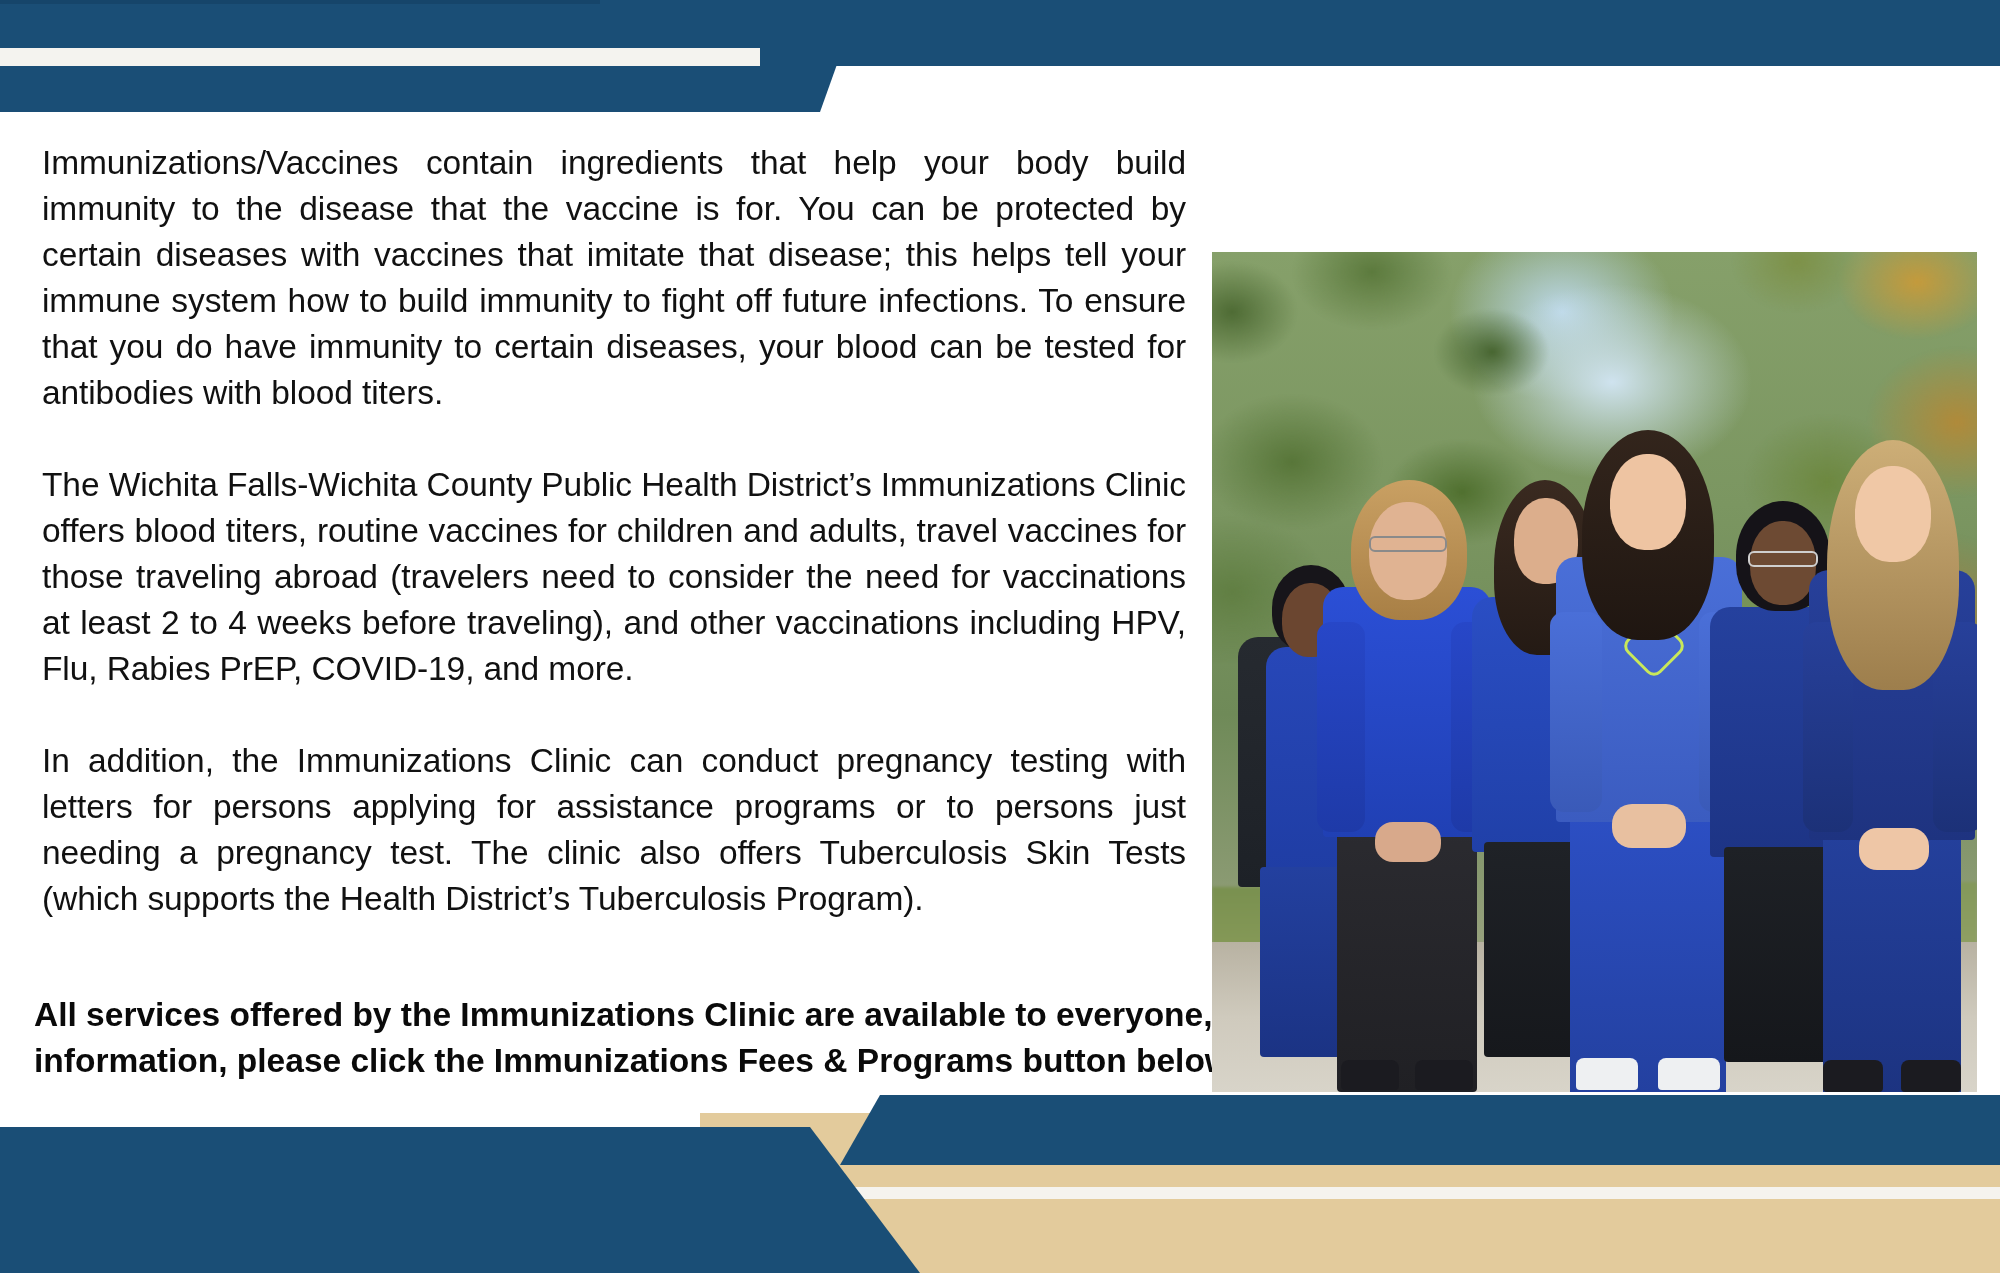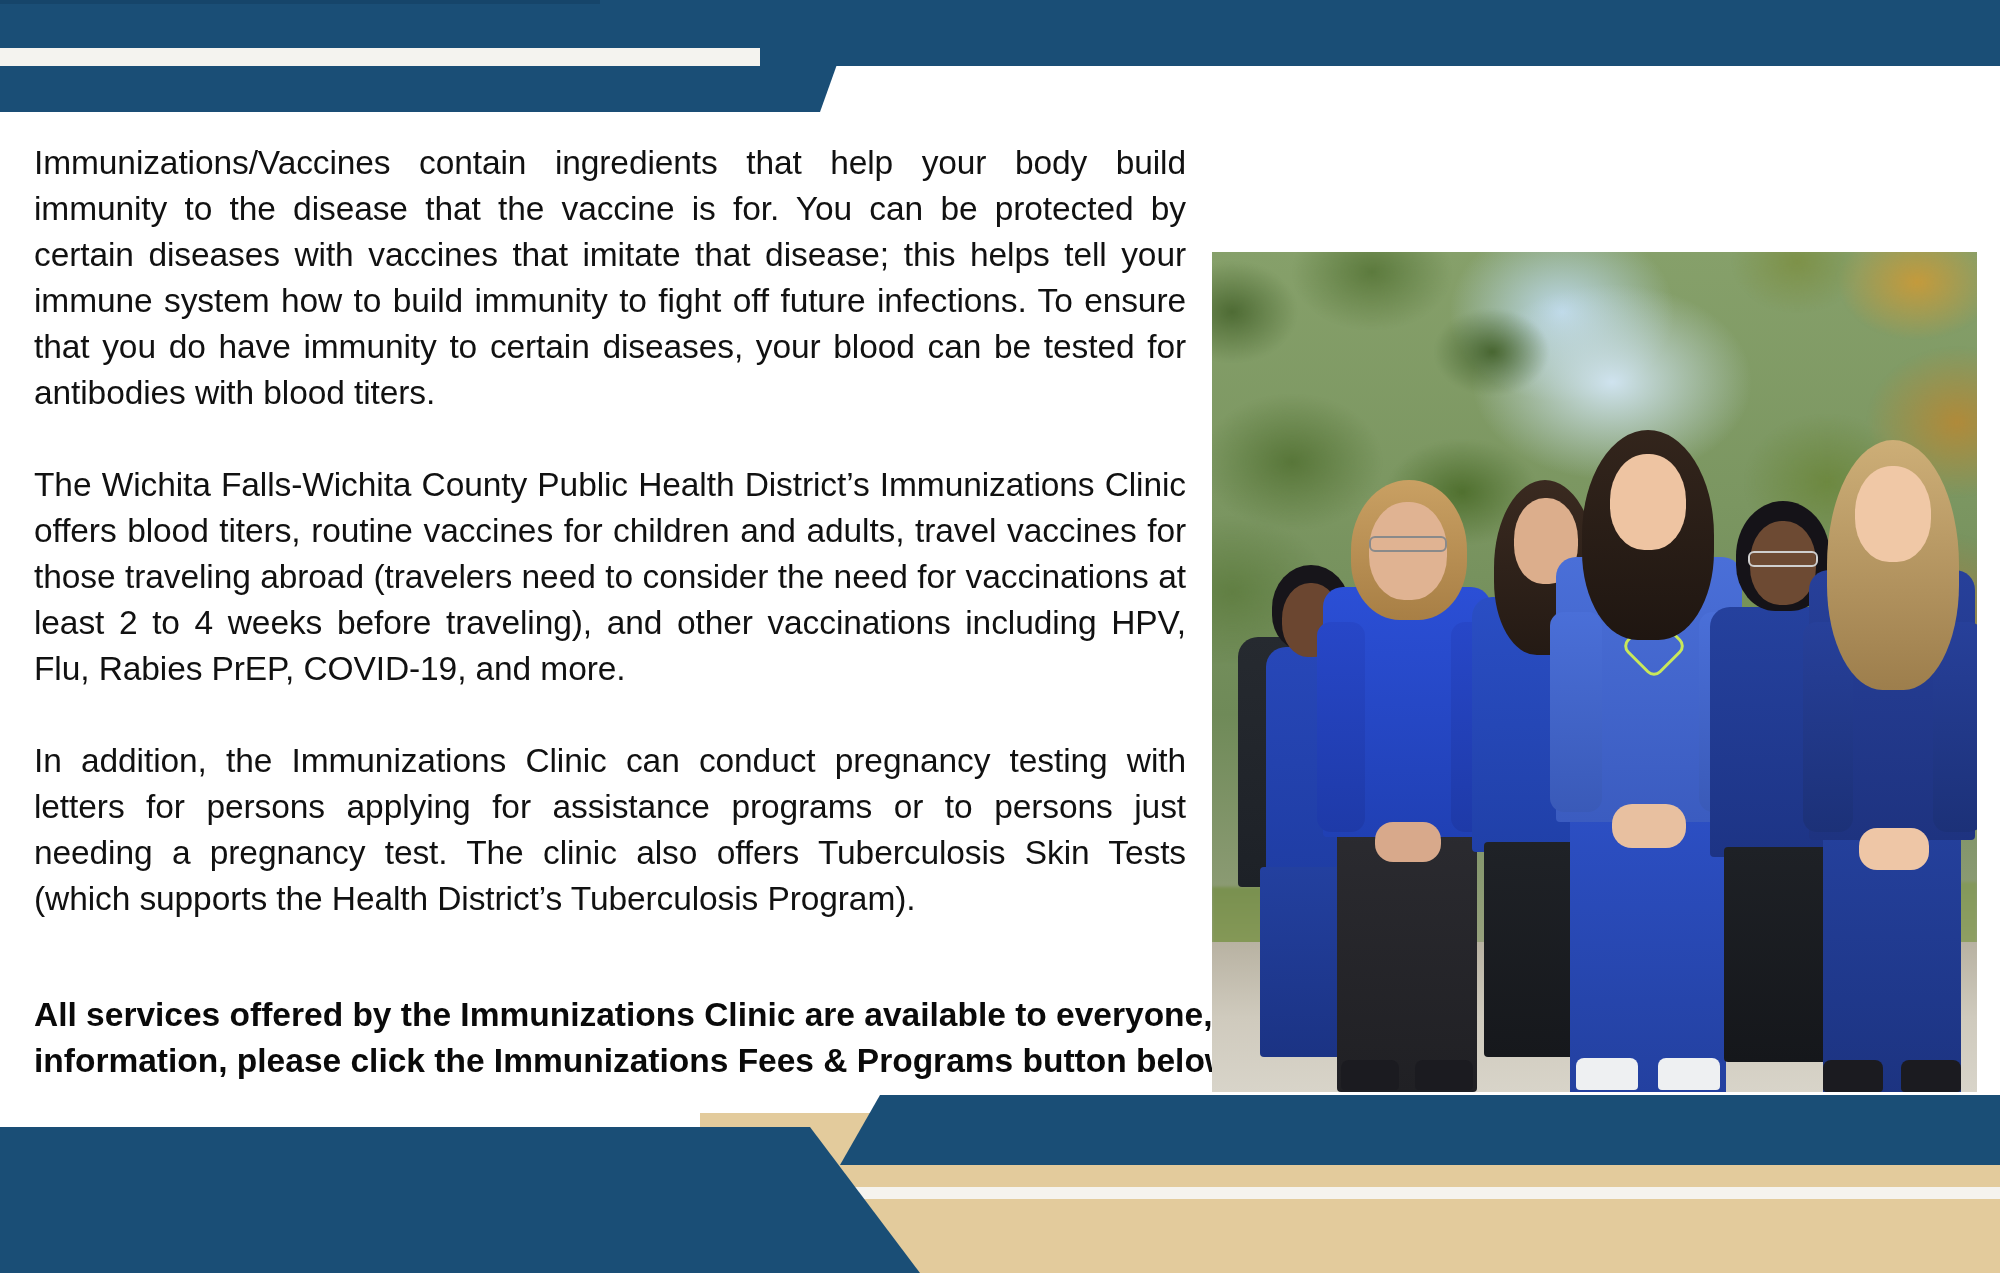--- a/index.html
+++ b/index.html
@@ -66,21 +66,21 @@
     left: 34px;
     width: 1152px;
   }
   .para {
     font-family: "Liberation Sans Narrow", "Liberation Sans", sans-serif;
     font-stretch: condensed;
     font-size: 33.5px;
     line-height: 46px;
     color: #111111;
     text-align: justify;
-    margin: 0 0 46px 0;
+    margin: 0 0 46px 8px;
     letter-spacing: -0.1px;
   }
   .para:last-child { margin-bottom: 0; }
 
   .bold-block {
     position: absolute;
     top: 880px;
     left: 34px;
     width: 1950px;
     font-family: "Liberation Sans Narrow", "Liberation Sans", sans-serif;

